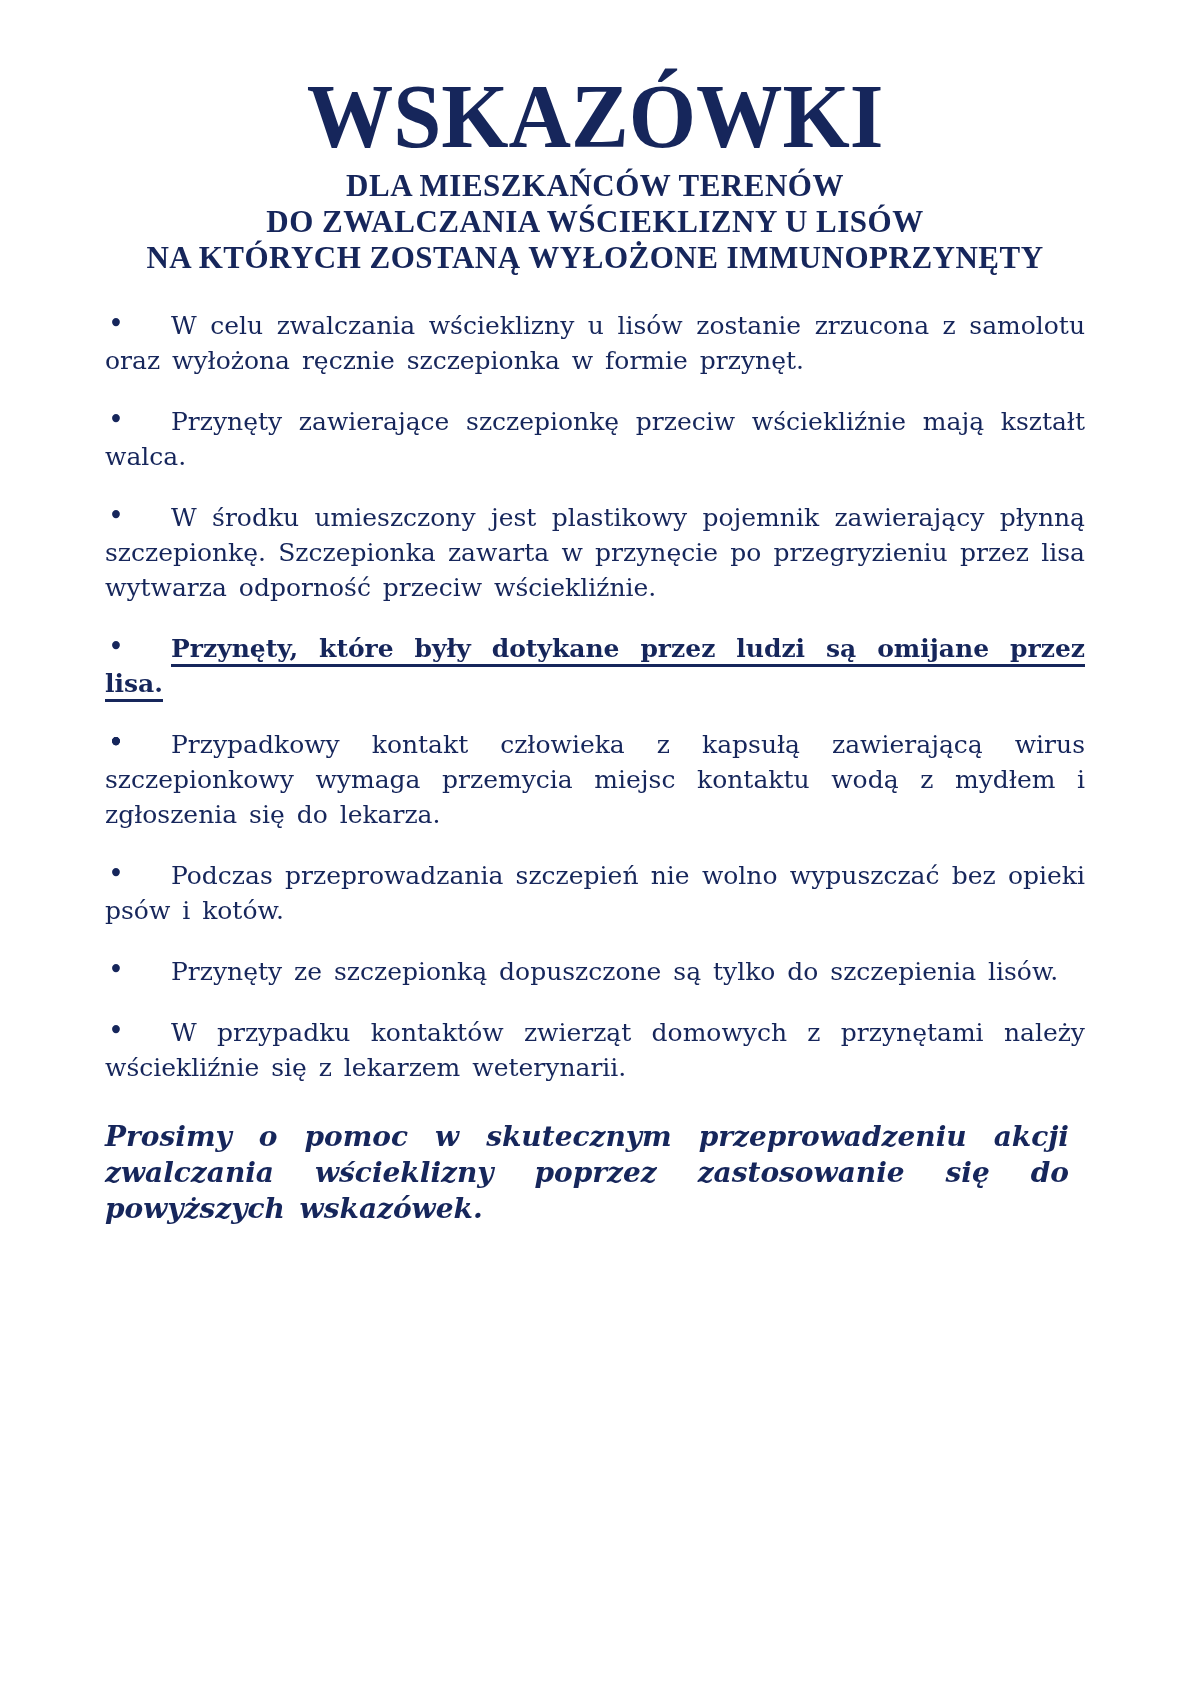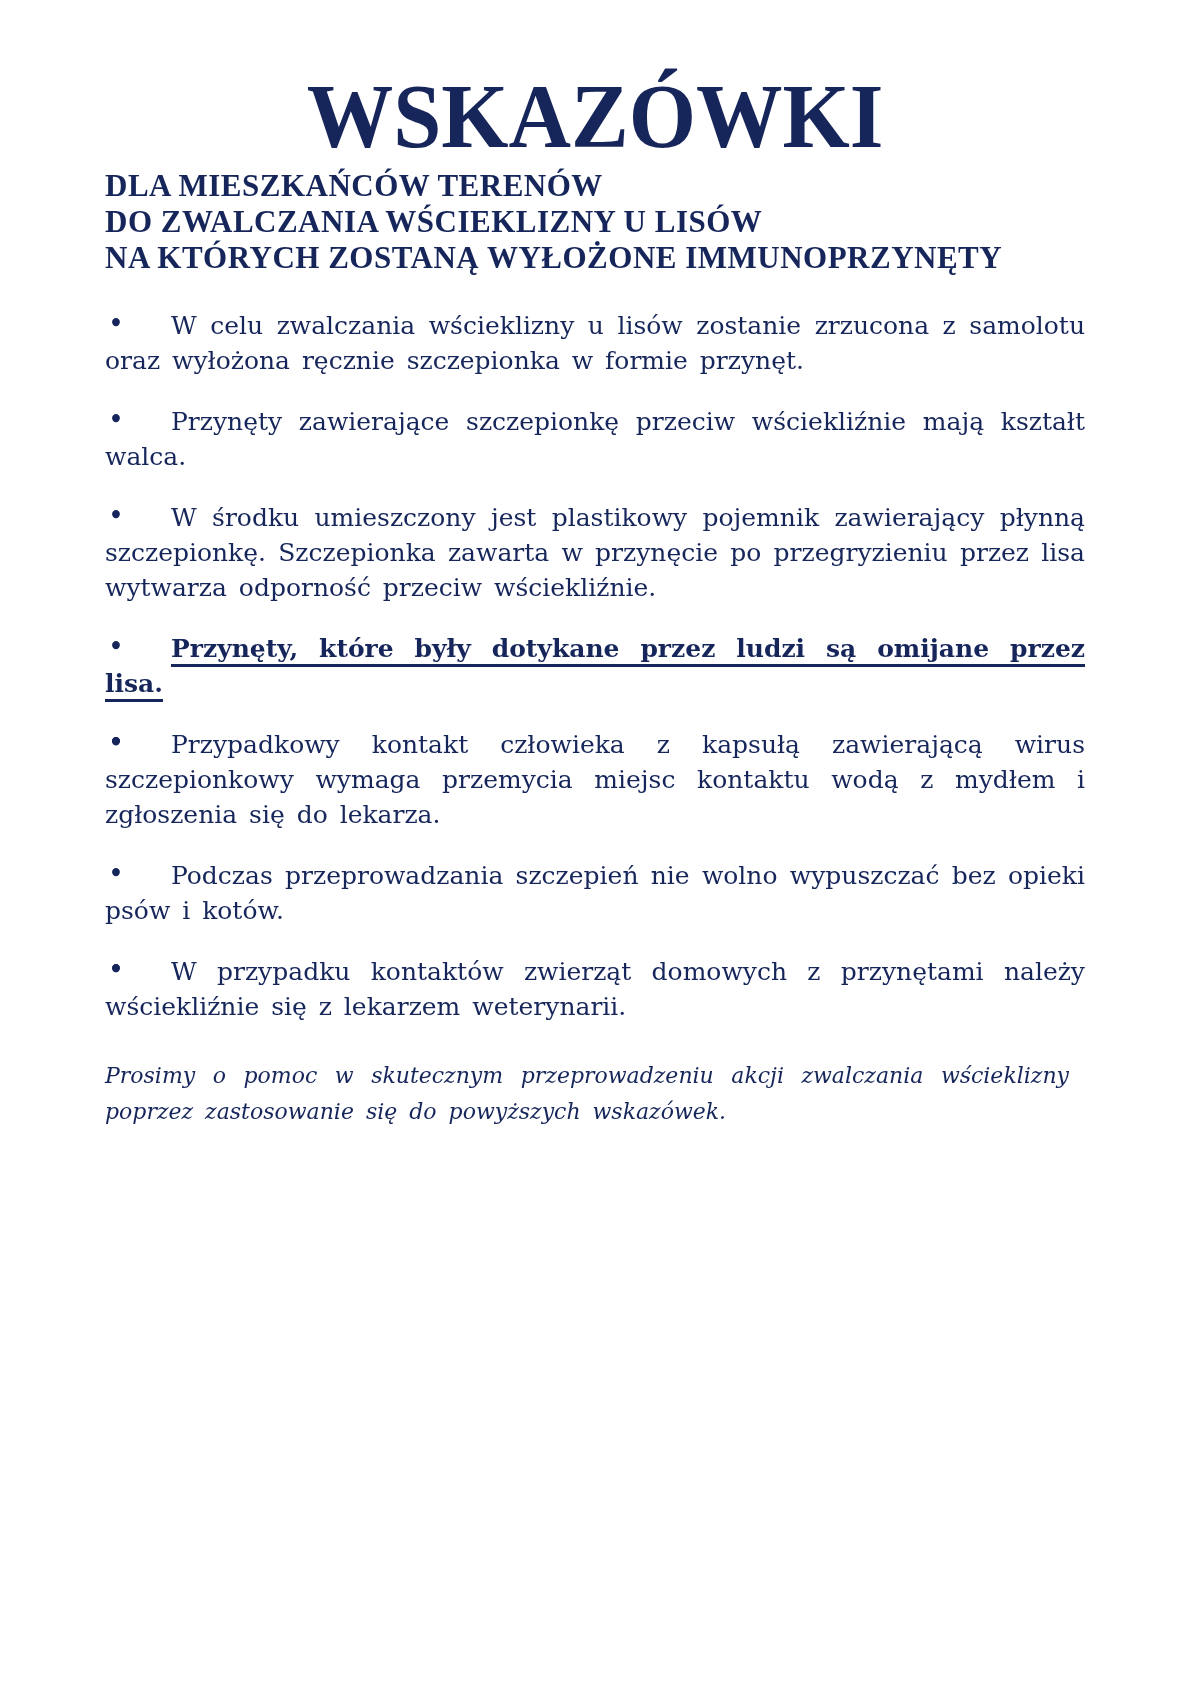--- a/index.html
+++ b/index.html
@@ -28,20 +28,21 @@
     font-family: "Liberation Serif", serif;
     font-weight: 700;
     font-size: 92px;
     line-height: 1.0;
     letter-spacing: 0px;
     transform: scaleX(0.94);
     transform-origin: center;
     color: var(--ink);
   }
   .subtitle {
+    text-align: center;
     font-family: "Liberation Serif", serif;
     font-weight: 700;
     font-size: 31px;
     line-height: 36px;
     letter-spacing: 0.5px;
     color: var(--ink);
   }
   .bullet-list {
     margin-top: 32px;
   }
@@ -71,23 +72,23 @@
   }
   p.bullet.wide {
     word-spacing: 13px;
   }
   p.bullet.left-align {
     text-align: left;
     word-spacing: 1px;
   }
   .closing {
     margin: 34px 16px 0 0;
-    font-size: 22px;
+    font-size: 28px;
     line-height: 36px;
-    font-weight: 400;
+    font-weight: 700;
     font-style: italic;
     text-align: justify;
     word-spacing: 5px;
     color: var(--ink);
   }
   .signature {
     margin-top: 88px;
     margin-left: 614px;
     font-size: 40px;
     font-weight: 700;
@@ -142,20 +143,21 @@
     <span class="bullet-text">Przypadkowy kontakt człowieka z kapsułą zawierającą wirus szczepionkowy wymaga przemycia miejsc kontaktu wodą z mydłem i zgłoszenia się do lekarza.</span>
   </p>
 
   <p class="bullet">
     <span class="dot">•</span>
     <span class="bullet-text">Podczas przeprowadzania szczepień nie wolno wypuszczać bez opieki psów i kotów.</span>
   </p>
 
   <p class="bullet">
     <span class="dot">•</span>
+    <span class="bullet-text">Przynęty ze szczepionką dopuszczone są tylko do szczepienia lisów.</span>
   </p>
 
   <p class="bullet">
     <span class="dot">•</span>
     <span class="bullet-text">W przypadku kontaktów zwierząt domowych z przynętami należy wściekliźnie się z lekarzem weterynarii.</span>
   </p>
 </section>
 
   <p class="closing">Prosimy o pomoc w skutecznym przeprowadzeniu akcji zwalczania wścieklizny poprzez zastosowanie się do powyższych wskazówek.</p>
 

